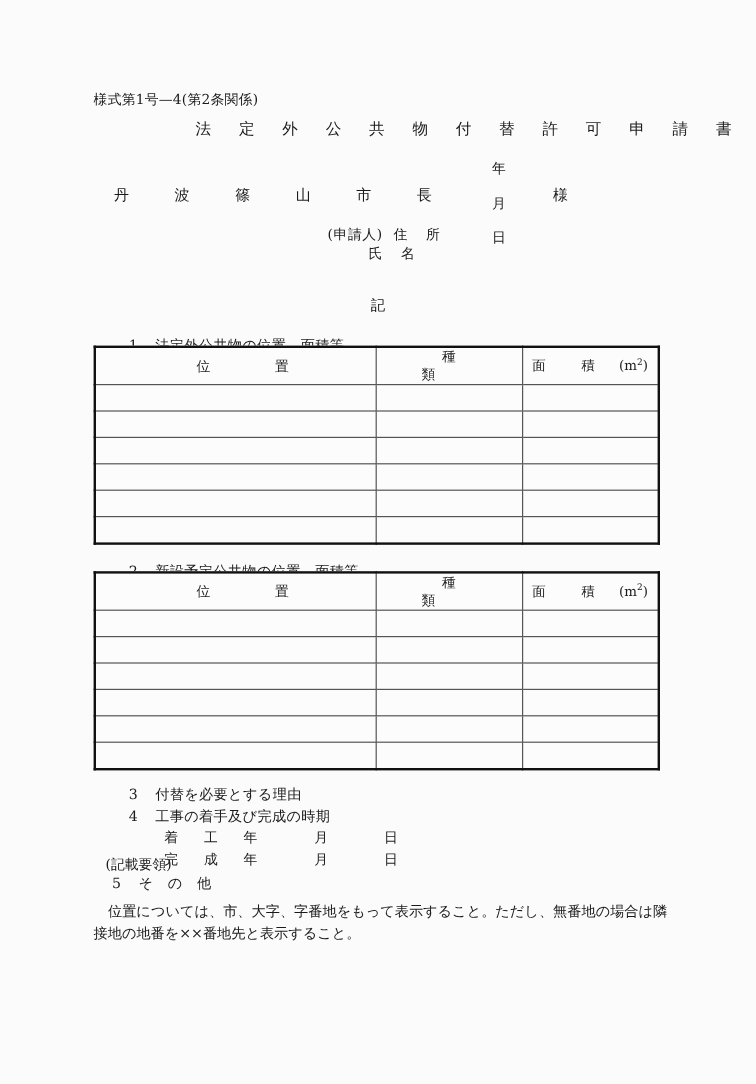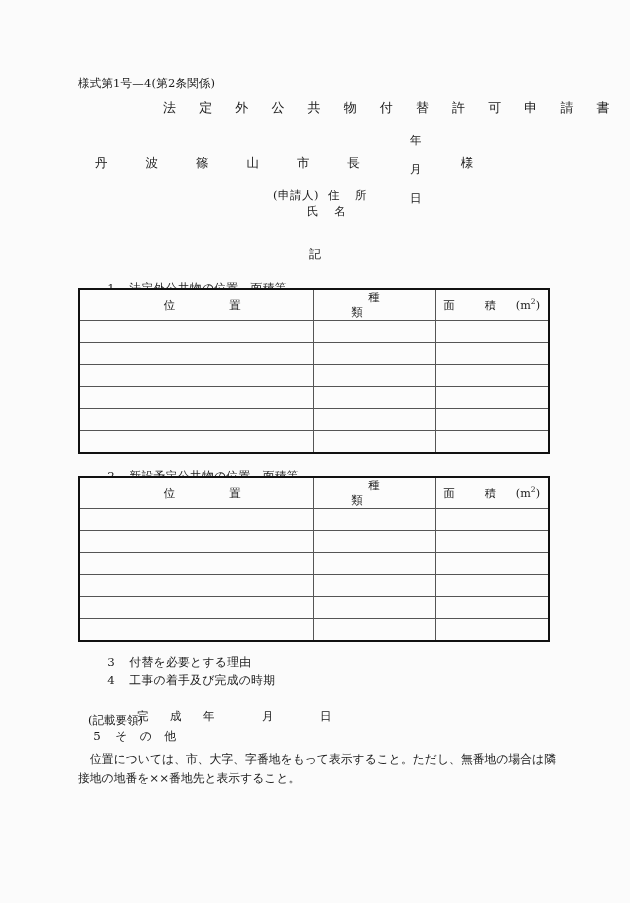--- a/index.html
+++ b/index.html
@@ -303,20 +303,23 @@
     </table>
 
     <div class="abs sec-head sec3">
       <span class="num">3</span><span>付替を必要とする理由</span>
     </div>
 
     <div class="abs sec-head sec4">
       <span class="num">4</span><span>工事の着手及び完成の時期</span>
     </div>
 
+    <div class="abs subdate sd1">
+      <span class="kw">着 工</span><span class="y">年</span><span class="m">月</span><span>日</span>
+    </div>
 
     <div class="abs subdate sd2">
       <span class="kw">完 成</span><span class="y">年</span><span class="m">月</span><span>日</span>
     </div>
 
     <div class="abs sec-head sec5">
       <span class="num">5</span><span>そ　の　他</span>
     </div>
 
     <div class="abs note-head">(記載要領)</div>

